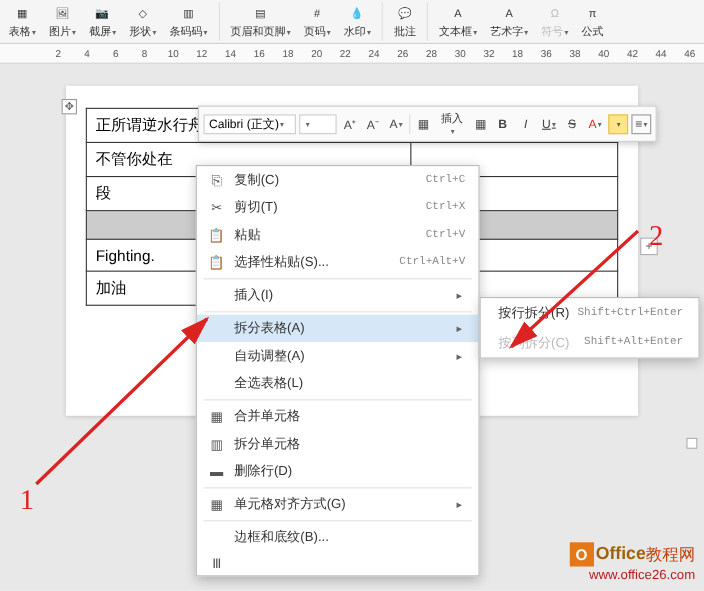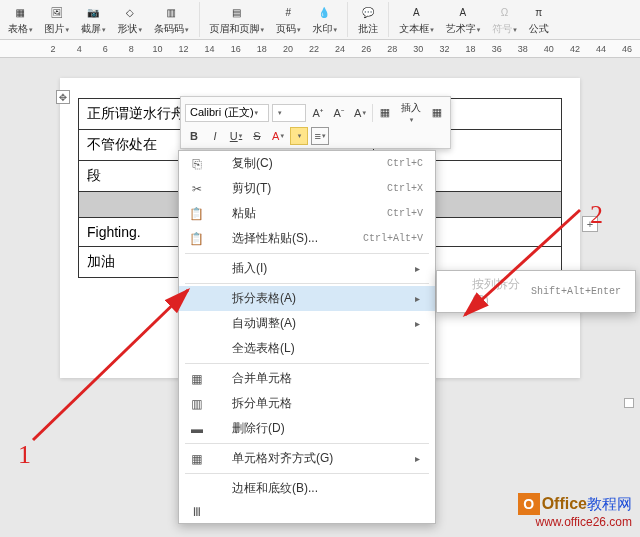--- a/index.html
+++ b/index.html
@@ -115,21 +115,21 @@
     
     
     .mini-toolbar {
       position: absolute;
       left: 180px; top: 96px;
       background: #fafafa;
       border: 1px solid #ccc;
       box-shadow: 0 2px 6px rgba(0,0,0,0.2);
       padding: 3px 4px;
       display: flex;
-      flex-direction: column;
+      flex-direction: row;
       gap: 2px;
       z-index: 5;
     }
     .mini-row { display: flex; align-items: center; gap: 3px; }
     .mini-select {
       border: 1px solid #ccc;
       background: #fff;
       font-size: 11px;
       padding: 1px 4px;
       height: 18px;
@@ -156,21 +156,21 @@
     }
     .menu-item {
       display: flex;
       align-items: center;
       padding: 4px 8px;
       cursor: pointer;
       color: #333;
     }
     .menu-item:hover, .menu-item.hover { background: #d6e8f7; }
     .menu-icon { width: 20px; text-align: center; color: #555; font-size: 12px; }
-    .menu-label { flex: 1; padding-left: 6px; margin-left: 19px; }
+    .menu-label { flex: 1; padding-left: 6px; }
     .menu-shortcut { color: #888; font-size: 10px; padding-right: 4px; font-family: Liberation Mono, monospace; }
     .menu-arrow { width: 12px; color: #666; font-size: 10px; }
     .menu-sep { height: 1px; background: #e0e0e0; margin: 2px 6px; }
     
     
     .submenu {
       position: absolute;
       left: 436px; top: 270px;
       width: 200px;
       background: #fff;
@@ -205,21 +205,21 @@
     }
     .watermark .logo .o-box {
       width: 22px; height: 22px;
       background: #e47818;
       color: #fff;
       display: flex; align-items: center; justify-content: center;
       margin-right: 2px;
       font-size: 14px;
     }
     .watermark .logo .blue { color: #a16207; }
-    .watermark .logo .zh { color: #1d4ed8; font-weight: normal; font-size: 15px; }
+    .watermark .logo .zh { color: #c2410c; font-weight: normal; font-size: 15px; }
     .watermark .url { color: #b91c1c; font-size: 12px; }
   </style>
 </head>
 <body>
 
 <div class="ribbon">
   <div class="ribbon-group">
     <div class="ribbon-btn">
       <span class="ribbon-icon">▦</span>
       <span><span>表格</span><span class="drop-arrow">▾</span></span>
@@ -453,20 +453,24 @@
   <div class="menu-item">
     <span class="menu-icon"></span>
     <span class="menu-label">边框和底纹(B)...</span>
   </div>
   <div class="menu-item">
     <span class="menu-icon">Ⅲ</span>
   </div>
 </div>
 
 <div class="submenu">
+  <div class="menu-item">
+    <span class="menu-label">按行拆分(R)</span>
+    <span class="menu-shortcut">Shift+Ctrl+Enter</span>
+  </div>
   <div class="menu-item disabled-item">
     <span class="menu-label">按列拆分(C)</span>
     <span class="menu-shortcut">Shift+Alt+Enter</span>
   </div>
 </div>
 
 <svg class="arrow" style="left:3px;top:280px" width="200" height="180">
   <defs>
       <marker id="ah1" markerWidth="10" markerHeight="10" refX="8" refY="3" orient="auto">
         <path d="M0,0 L9,3 L0,6 Z" fill="#d22"></path>

